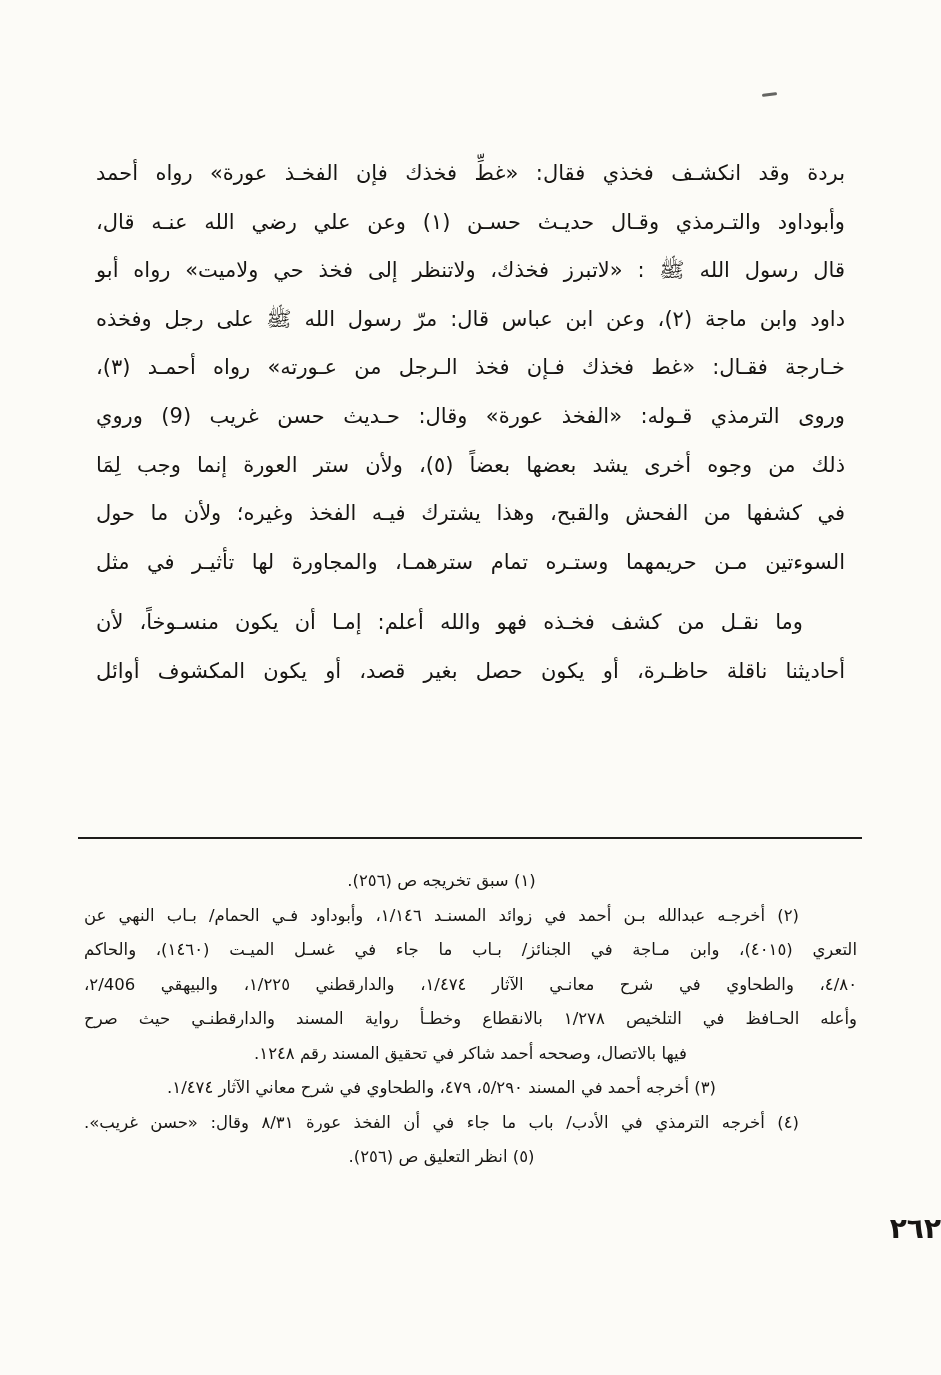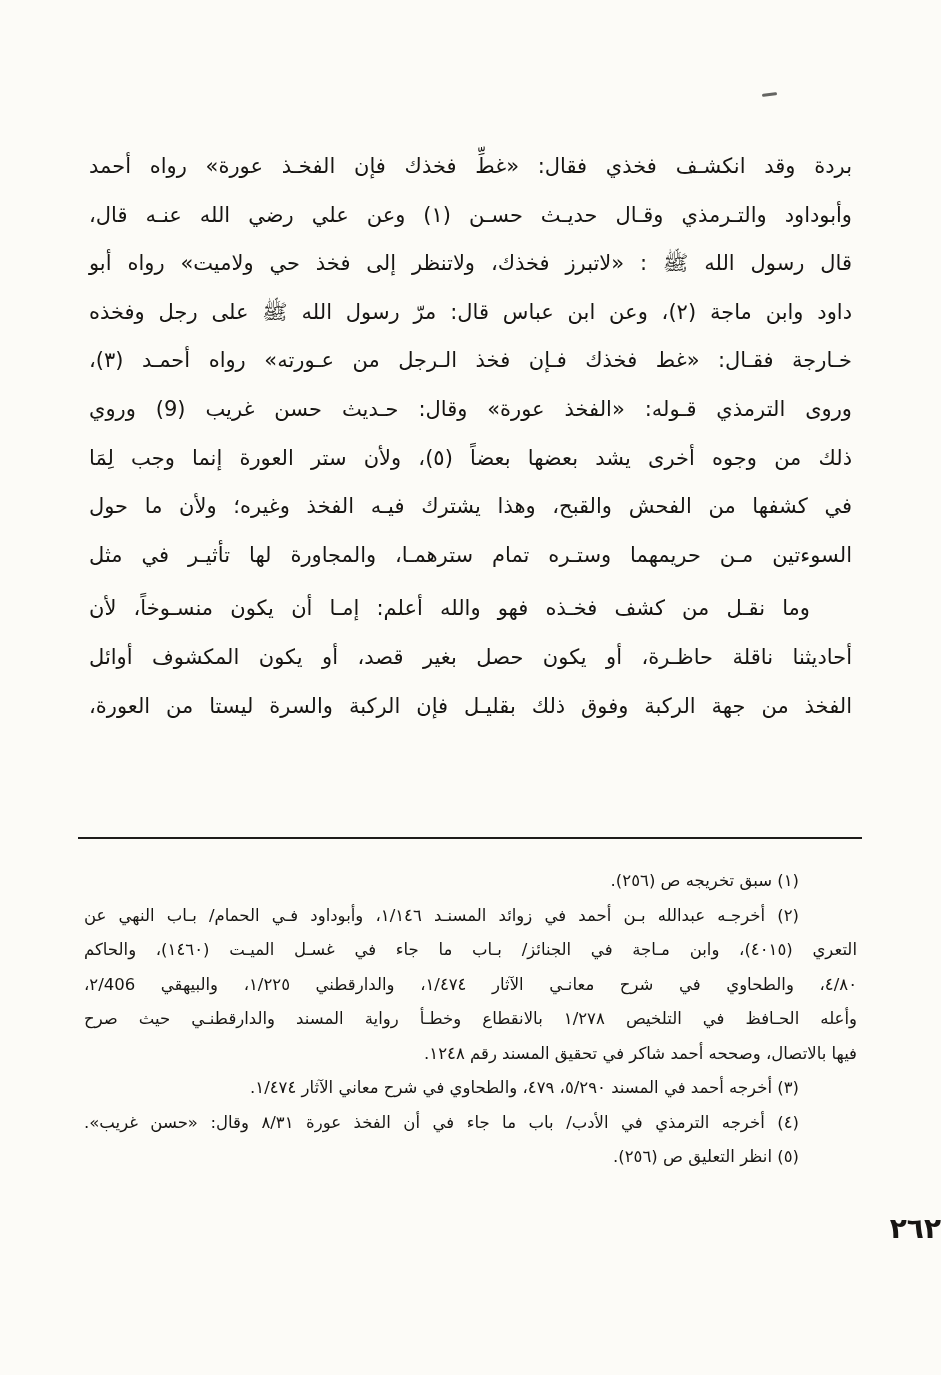--- a/index.html
+++ b/index.html
@@ -35,21 +35,21 @@
   }
   .body-text {
     position: absolute;
     top: 137px;
     right: 84px;
     width: 773px;
     font-size: 21px;
     line-height: 48.6px;
     font-weight: 500;
   }
-  .paragraph { margin: 5px; }
+  .paragraph { margin: 12px; }
   .line {
     width: 100%;
     text-align: right;
     white-space: normal;
   }
   .line.j {
     text-align: justify;
     text-align-last: justify;
   }
   .line.indent {
@@ -67,21 +67,21 @@
     position: absolute;
     top: 864px;
     right: 84px;
     width: 773px;
     font-size: 16.5px;
     line-height: 34.5px;
   }
   .footnote { margin: 0; }
   .fline {
     width: 100%;
-    text-align: right;
+    text-align: center;
   }
   .fline.j {
     text-align: justify;
     text-align-last: justify;
     margin-left: 24px;
   }
   .fline.findent {
     text-indent: 58px;
   }
   .page-number {
@@ -110,21 +110,20 @@
         <div class="line j">داود وابن ماجة (٢)، وعن ابن عباس قال: مرّ رسول الله ﷺ على رجل وفخذه</div>
         <div class="line j">خـارجة فقـال: «غط فخذك فـإن فخذ الـرجل من عـورته» رواه أحمـد (٣)،</div>
         <div class="line j">وروى الترمذي قـوله: «الفخذ عورة» وقال: حـديث حسن غريب (9) وروي</div>
         <div class="line j">ذلك من وجوه أخرى يشد بعضها بعضاً (٥)، ولأن ستر العورة إنما وجب لِمَا</div>
         <div class="line j">في كشفها من الفحش والقبح، وهذا يشترك فيـه الفخذ وغيره؛ ولأن ما حول</div>
         <div class="line j">السوءتين مـن حريمهما وستـره تمام سترهمـا، والمجاورة لها تأثيـر في مثل</div>
       </div>
       <div class="paragraph">
         <div class="line j indent">وما نقـل من كشف فخـذه فهو والله أعلم: إمـا أن يكون منسـوخاً، لأن</div>
         <div class="line j">أحاديثنا ناقلة حاظـرة، أو يكون حصل بغير قصد، أو يكون المكشوف أوائل</div>
-        <div class="line j">الفخذ من جهة الركبة وفوق ذلك بقليـل فإن الركبة والسرة ليستا من العورة،</div>
       </div>
     </main>
 
   <div class="footnote-separator"></div>
 
   <section class="footnotes">
       <div class="footnote">
         <div class="fline findent">(١) سبق تخريجه ص (٢٥٦).</div>
       </div>
       <div class="footnote">

